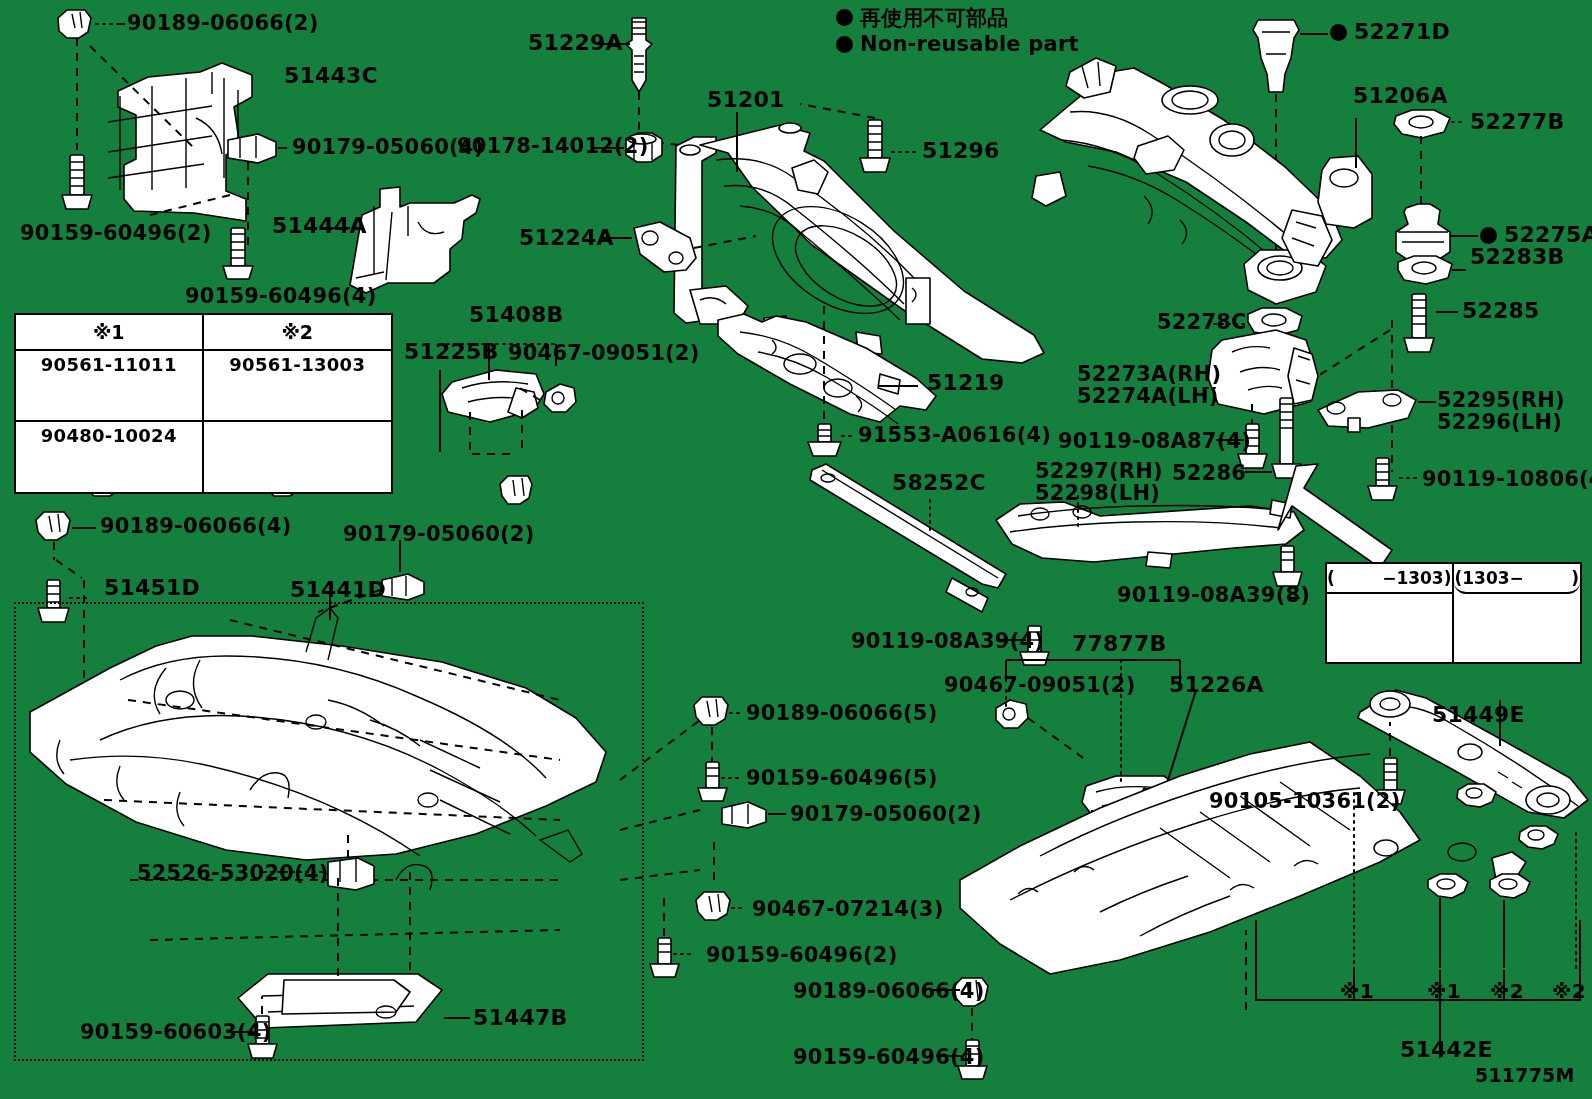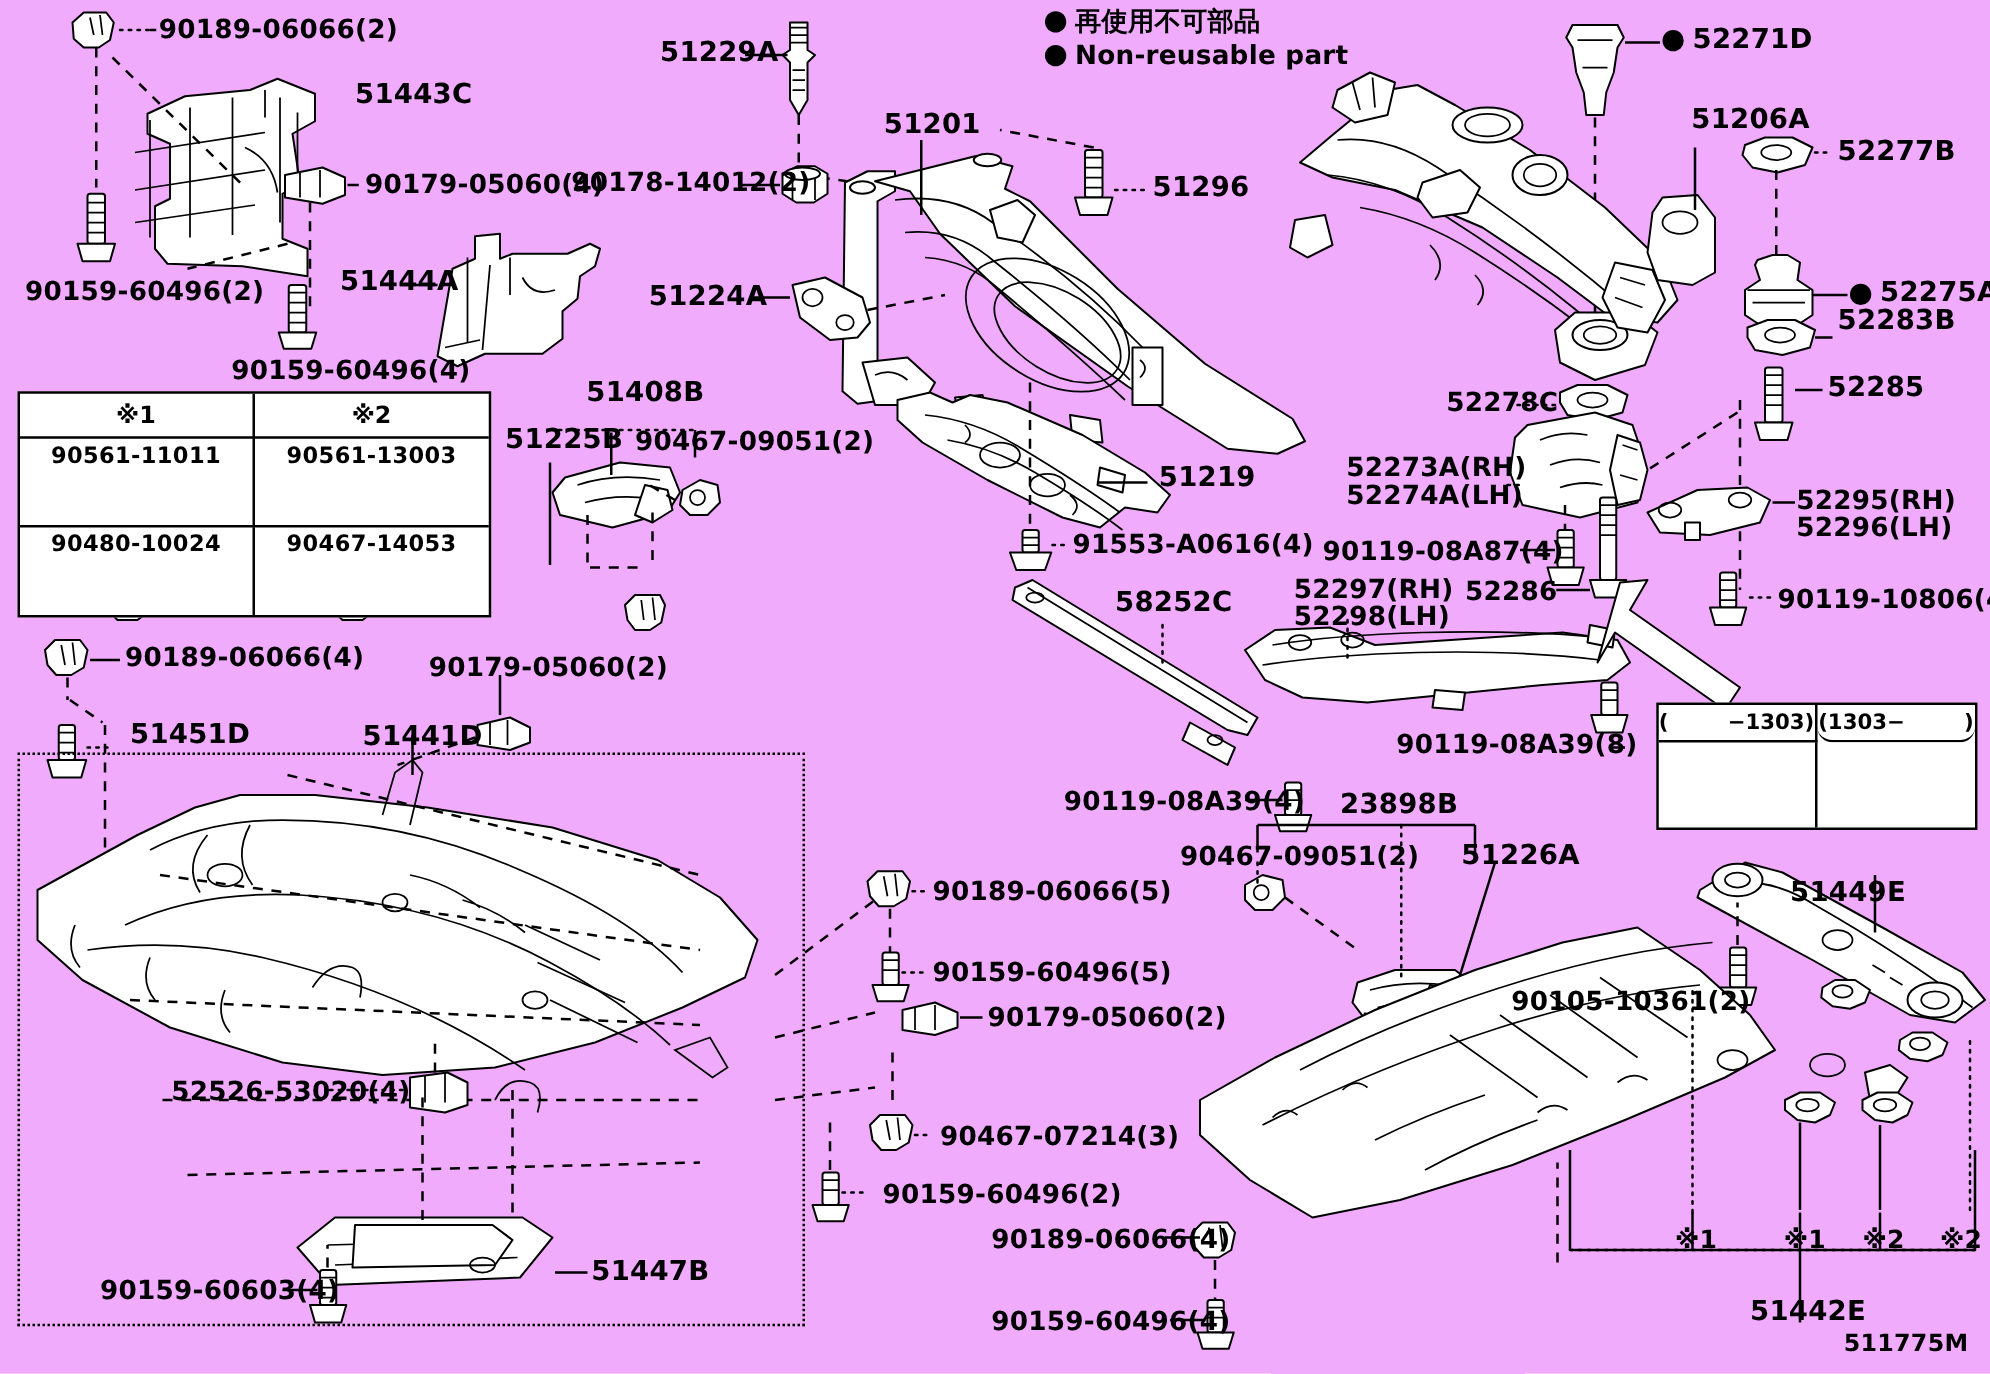--- a/index.html
+++ b/index.html
@@ -1,19 +1,19 @@
 <!DOCTYPE html>
 <html><head>
 <meta charset="utf-8">
 <style>
   html,body{margin:0;padding:0;background:#fff;}
   #stage{
     position:relative;
     width:1592px;height:1099px;
-    background:#f0abfc;
+    background:#15803d;
     font-family:"DejaVu Sans","Liberation Sans",sans-serif;
     overflow:hidden;
   }
   
   .lbl{
     position:absolute;
     font-weight:700;
     color:#000;
     white-space:pre;
     letter-spacing:.2px;
@@ -680,21 +680,21 @@
   <div class="lbl s21" style="left:746px;top:702px;">90189-06066(5)</div>
   <div class="lbl s21" style="left:746px;top:767px;">90159-60496(5)</div>
   <div class="lbl s21" style="left:790px;top:803px;">90179-05060(2)</div>
   <div class="lbl s21" style="left:752px;top:898px;">90467-07214(3)</div>
   <div class="lbl s21" style="left:706px;top:944px;">90159-60496(2)</div>
   <div class="lbl s21" style="left:137px;top:862px;">52526-53020(4)</div>
   <div class="lbl s21" style="left:80px;top:1021px;">90159-60603(4)</div>
   <div class="lbl s22" style="left:473px;top:1006px;">51447B</div>
 
   <div class="lbl s21" style="left:851px;top:630px;">90119-08A39(4)</div>
-  <div class="lbl s22" style="left:1072px;top:632px;">23898B</div>
+  <div class="lbl s22" style="left:1072px;top:632px;">77877B</div>
   <div class="lbl s21" style="left:944px;top:674px;">90467-09051(2)</div>
   <div class="lbl s22" style="left:1169px;top:673px;">51226A</div>
   <div class="lbl s21" style="left:1209px;top:790px;">90105-10361(2)</div>
   <div class="lbl s22" style="left:1432px;top:703px;">51449E</div>
   <div class="lbl s21" style="left:793px;top:980px;">90189-06066(4)</div>
   <div class="lbl s21" style="left:793px;top:1046px;">90159-60496(4)</div>
   <div class="lbl s22" style="left:1400px;top:1038px;">51442E</div>
 
   <div class="lbl s20" style="left:1340px;top:980px;">※1</div>
   <div class="lbl s20" style="left:1427px;top:980px;">※1</div>
@@ -712,23 +712,20 @@
     </div>
     <div class="cell">
       <span class="pn">90561-11011</span>
     </div>
     <div class="cell">
       <span class="pn">90561-13003</span>
     </div>
     <div class="cell last">
       <span class="pn">90480-10024</span>
     </div>
-    <div class="cell last">
-      <span class="pn">90467-14053</span>
-    </div>
   </div>
 
   <div id="date-inset">
     <div class="dcell">
       <span class="dtxt">(        −1303)</span>
     </div>
     <div class="dcell r">
       <span class="dtxt">(1303−        )</span>
     </div>
     <div class="dbody"></div>

